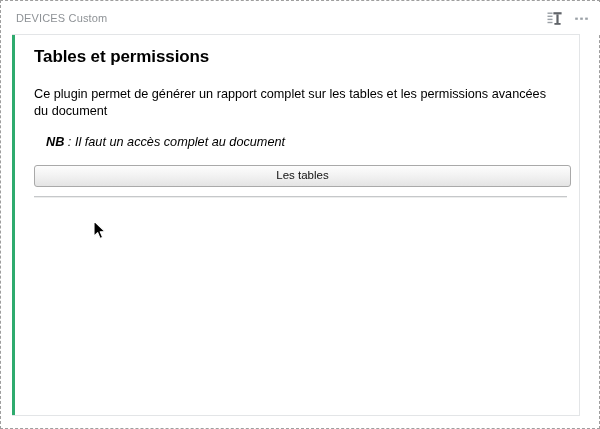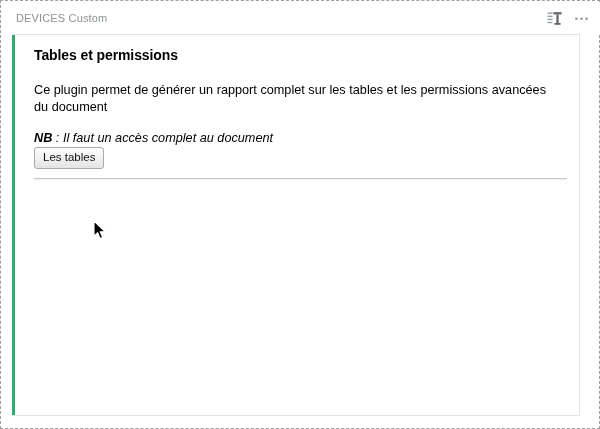--- a/index.html
+++ b/index.html
@@ -88,51 +88,54 @@
   #doc-body {
     position: absolute;
     left: 22px;
     top: 0;
     right: 8px;
   }
 
   #doc-title {
     margin: 0;
     padding-top: 12px;
-    font-size: 14px;
+    font-size: 17px;
     font-weight: bold;
     color: #000000;
     letter-spacing: -0.1px;
   }
 
   .para {
     font-size: 12.7px;
     color: #000000;
     line-height: 17px;
     margin: 0;
   }
   #para-1 { margin-top: 19px; max-width: 520px; }
   #para-2 { margin-top: 0px; }
 
   #nb-line {
     margin-top: 15px;
     font-size: 12.7px;
     line-height: 15.5px;
     font-style: italic;
     color: #000000;
+    margin-left: 12px;
   }
   #nb-label {
     font-weight: bold;
     font-style: italic;
   }
 
   
   #tab-row {
+    margin-top: 14px;
     display: flex;
     gap: 7px;
+    flex-direction: column;
   }
   .tab-btn {
     font-family: "Liberation Sans", sans-serif;
     font-size: 11.5px;
     color: #111111;
     padding: 3px 8px 4px 8px;
     border: 1px solid #a9a9a9;
     border-radius: 3px;
     background: linear-gradient(to bottom, #fdfdfd 0%, #f1f1f1 52%, #e4e4e4 100%);
     cursor: pointer;

